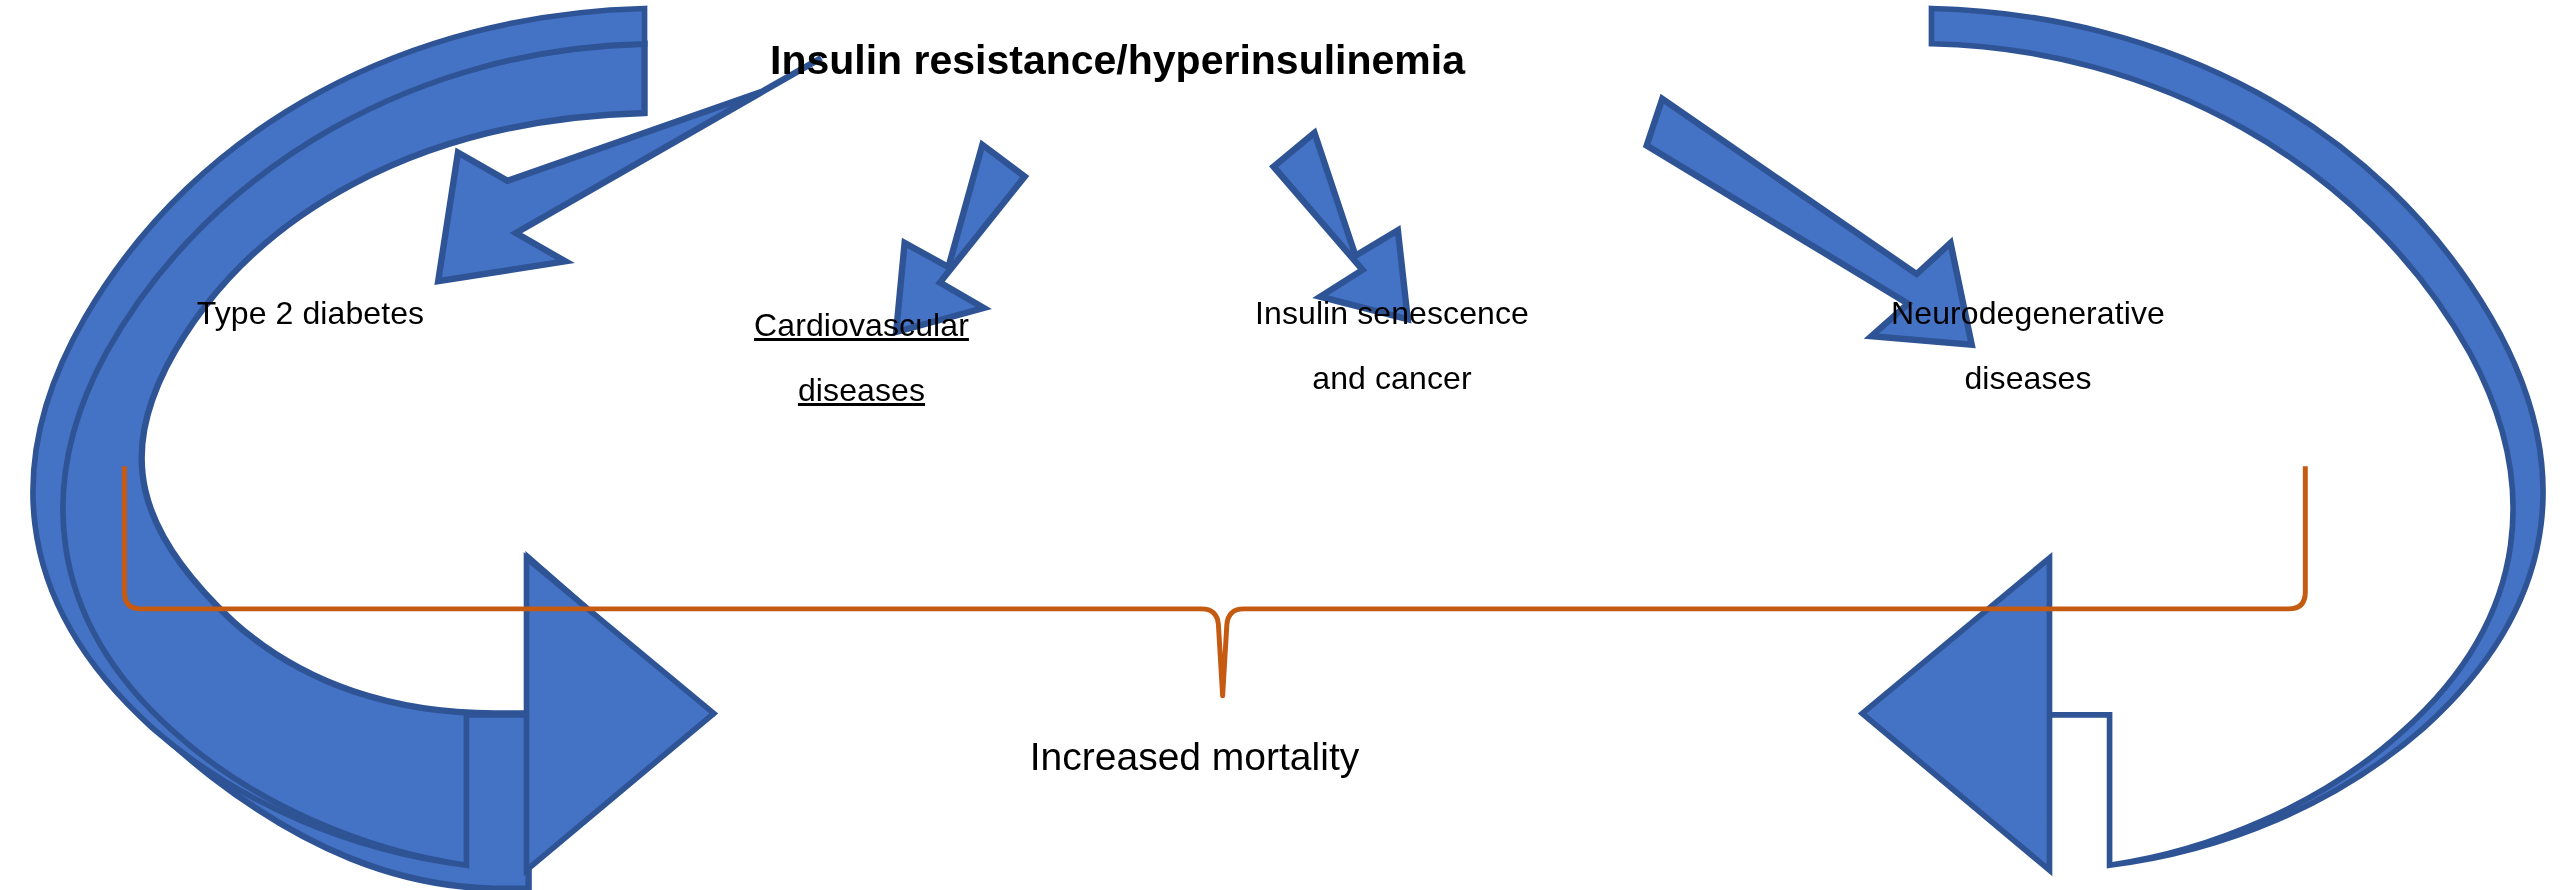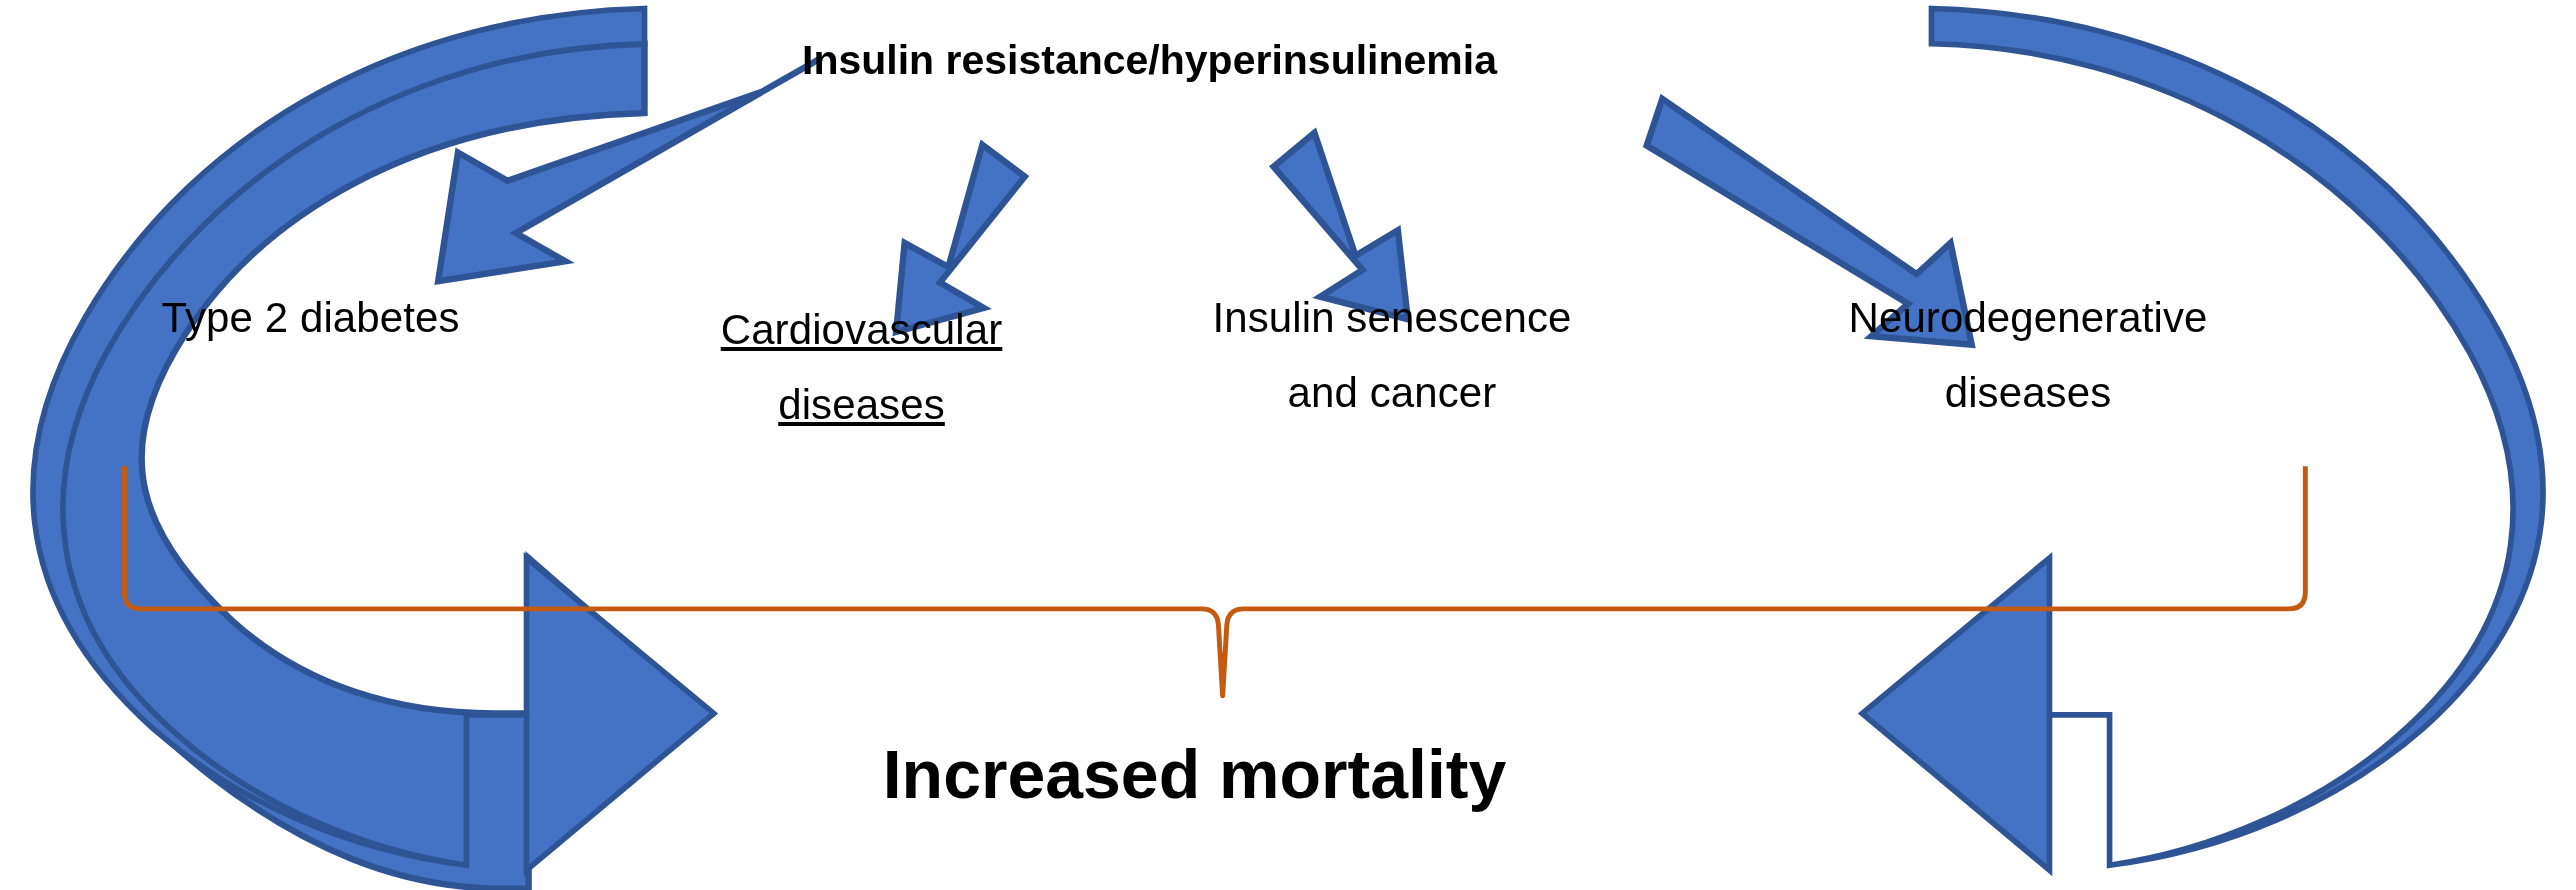--- a/index.html
+++ b/index.html
@@ -24,50 +24,49 @@
     position: absolute;
     left: 0; top: 0;
     width: 2576px;
     height: 890px;
   }
   .node-label {
     position: absolute;
     text-align: center;
     color: #000000;
     font-family: "Liberation Sans", sans-serif;
-    font-size: 42px;
+    font-size: 32px;
     line-height: 1.0;
     white-space: nowrap;
     letter-spacing: 0.1px;
   }
   .node-label .line2 {
     display: block;
     margin-top: 33px;
   }
   #title-text {
     position: absolute;
     left: 770px;
     top: 37px;
     width: 495px;
     text-align: center;
     font-size: 41px;
     font-weight: bold;
     color: #000000;
     white-space: nowrap;
     font-family: "Liberation Sans", sans-serif;
-    margin-left: 32px;
   }
   #mortality-text {
     position: absolute;
     left: 813px;
     top: 735px;
     width: 763px;
     text-align: center;
-    font-size: 68px;
-    font-weight: bold;
+    font-size: 39px;
+    font-weight: normal;
     color: #000000;
     white-space: nowrap;
     font-family: "Liberation Sans", sans-serif;
   }
   #label-t2d   { left: 127px;  top: 297px; width: 367px; }
   #label-cvd   { left: 678px;  top: 309px; width: 367px; text-decoration: underline; }
   #label-sen   { left: 1194px; top: 297px; width: 396px; }
   #label-neuro { left: 1809px; top: 297px; width: 438px; }
 </style>
 </head>

